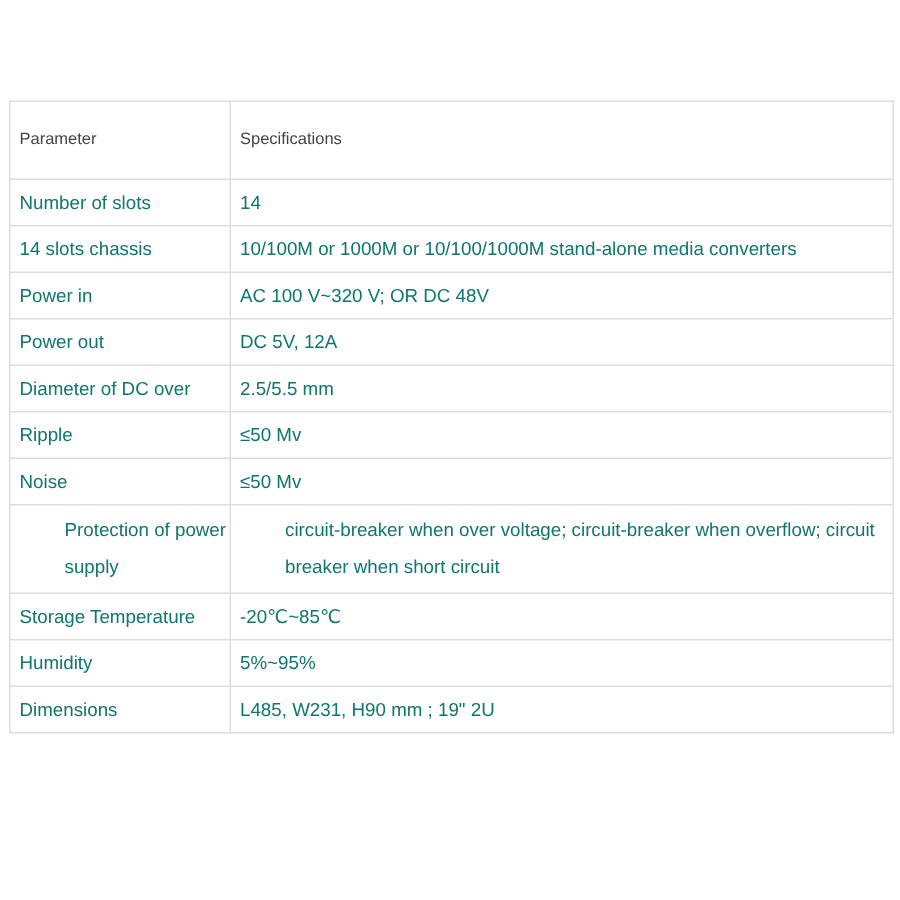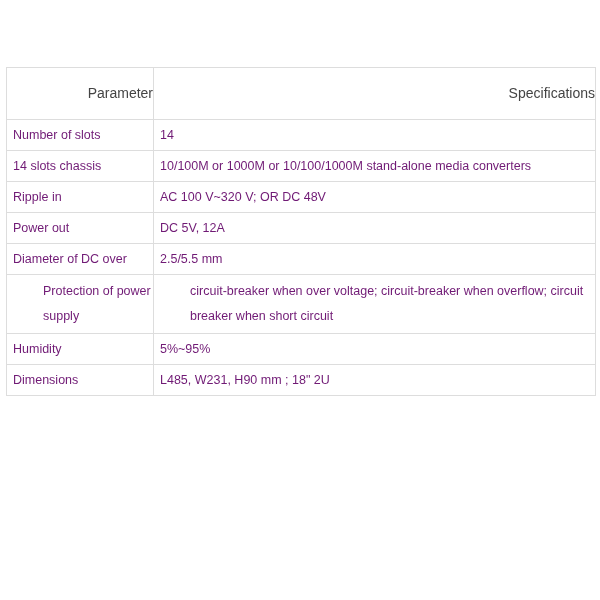--- a/index.html
+++ b/index.html
@@ -23,29 +23,28 @@
       table-layout: fixed;
     }
     .spec-table td, .spec-table th {
       border: 1px solid #dddddd;
       padding: 0 0 0 6px;
       text-align: left;
       vertical-align: middle;
       font-weight: normal;
       font-size: 12.5px;
       line-height: 25px;
-      color: #701a75;
+      color: #0f766e;
     }
     .spec-table col.c1 { width: 147px; }
     .spec-table col.c2 { width: 442px; }
     .spec-table thead th {
       height: 51px;
-      font-size: 14px;
+      font-size: 11px;
       color: #444444;
-      text-align: right;
     }
     .spec-table tbody td {
       height: 30px;
     }
     .spec-table tbody tr.multi td {
       height: 58px;
       padding-left: 36px;
     }
   </style>
 </head>
@@ -65,37 +64,49 @@
   <tbody>
     <tr>
       <td>Number of slots</td>
       <td>14</td>
     </tr>
     <tr>
       <td>14 slots chassis</td>
       <td>10/100M or 1000M or 10/100/1000M stand-alone media converters</td>
     </tr>
     <tr>
-      <td>Ripple in</td>
+      <td>Power in</td>
       <td>AC 100 V~320 V; OR DC 48V</td>
     </tr>
     <tr>
       <td>Power out</td>
       <td>DC 5V, 12A</td>
     </tr>
     <tr>
       <td>Diameter of DC over</td>
       <td>2.5/5.5 mm</td>
     </tr>
+    <tr>
+      <td>Ripple</td>
+      <td>≤50 Mv</td>
+    </tr>
+    <tr>
+      <td>Noise</td>
+      <td>≤50 Mv</td>
+    </tr>
     <tr class="multi">
       <td>Protection of power supply</td>
       <td>circuit-breaker when over voltage; circuit-breaker when overflow; circuit breaker when short circuit</td>
+    </tr>
+    <tr>
+      <td>Storage Temperature</td>
+      <td>-20℃~85℃</td>
     </tr>
     <tr>
       <td>Humidity</td>
       <td>5%~95%</td>
     </tr>
     <tr>
       <td>Dimensions</td>
-      <td>L485, W231, H90 mm ; 18" 2U</td>
+      <td>L485, W231, H90 mm ; 19" 2U</td>
     </tr>
   </tbody>
 </table>
 
 </body></html>

